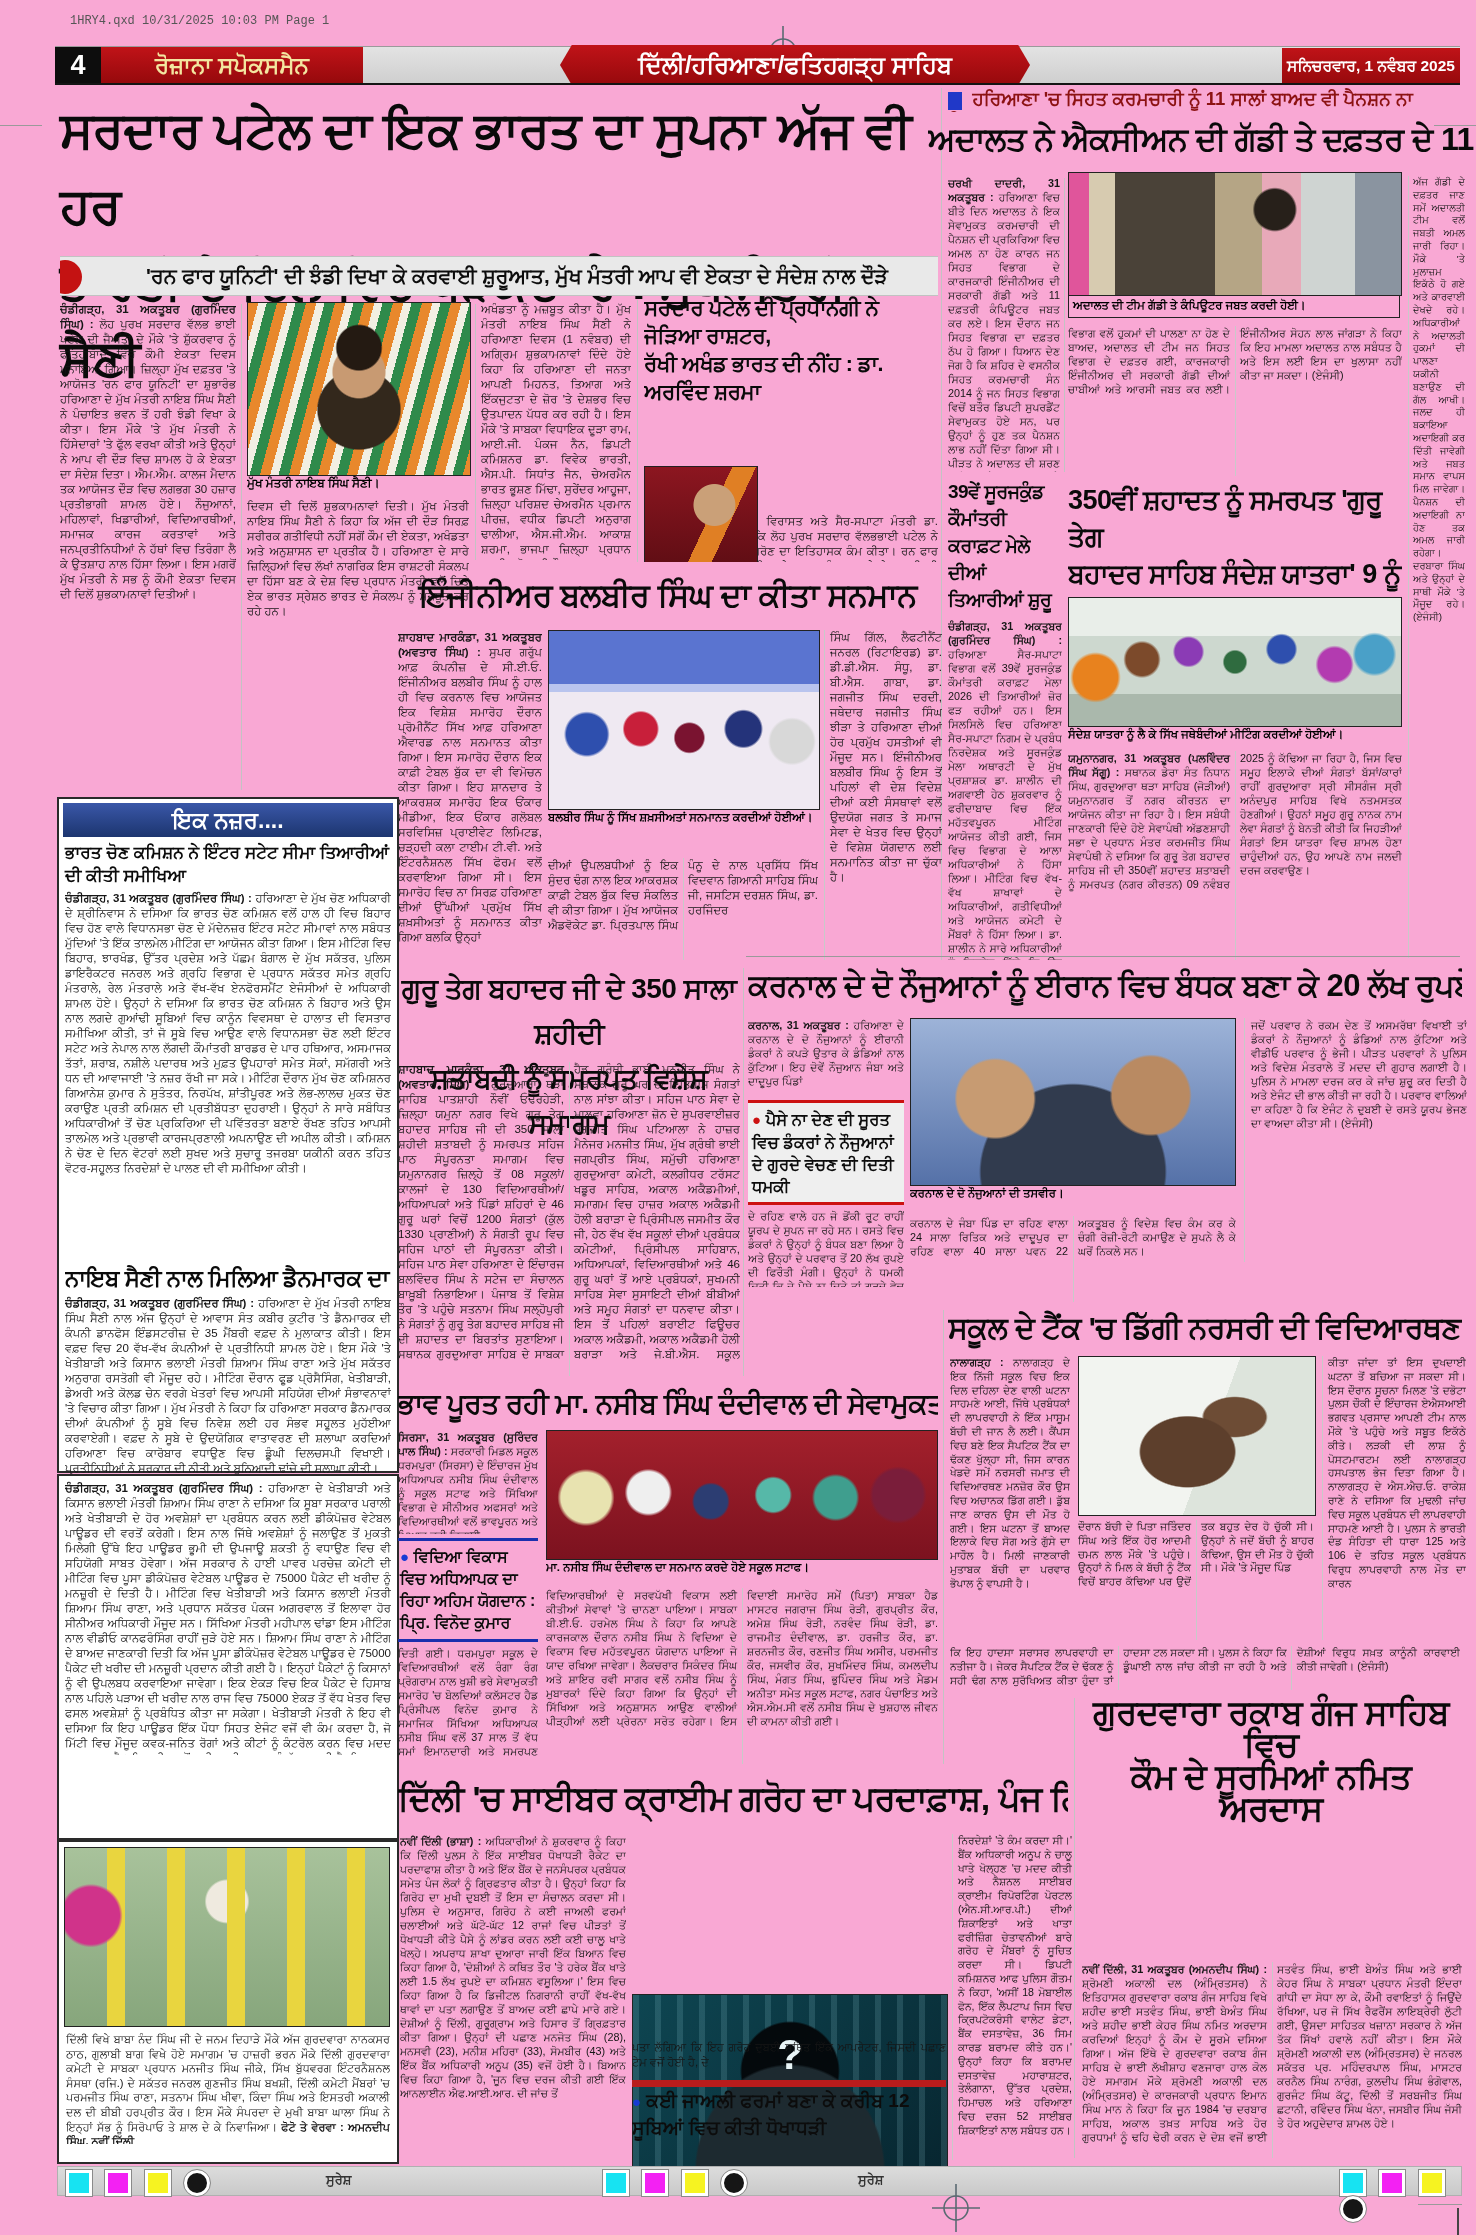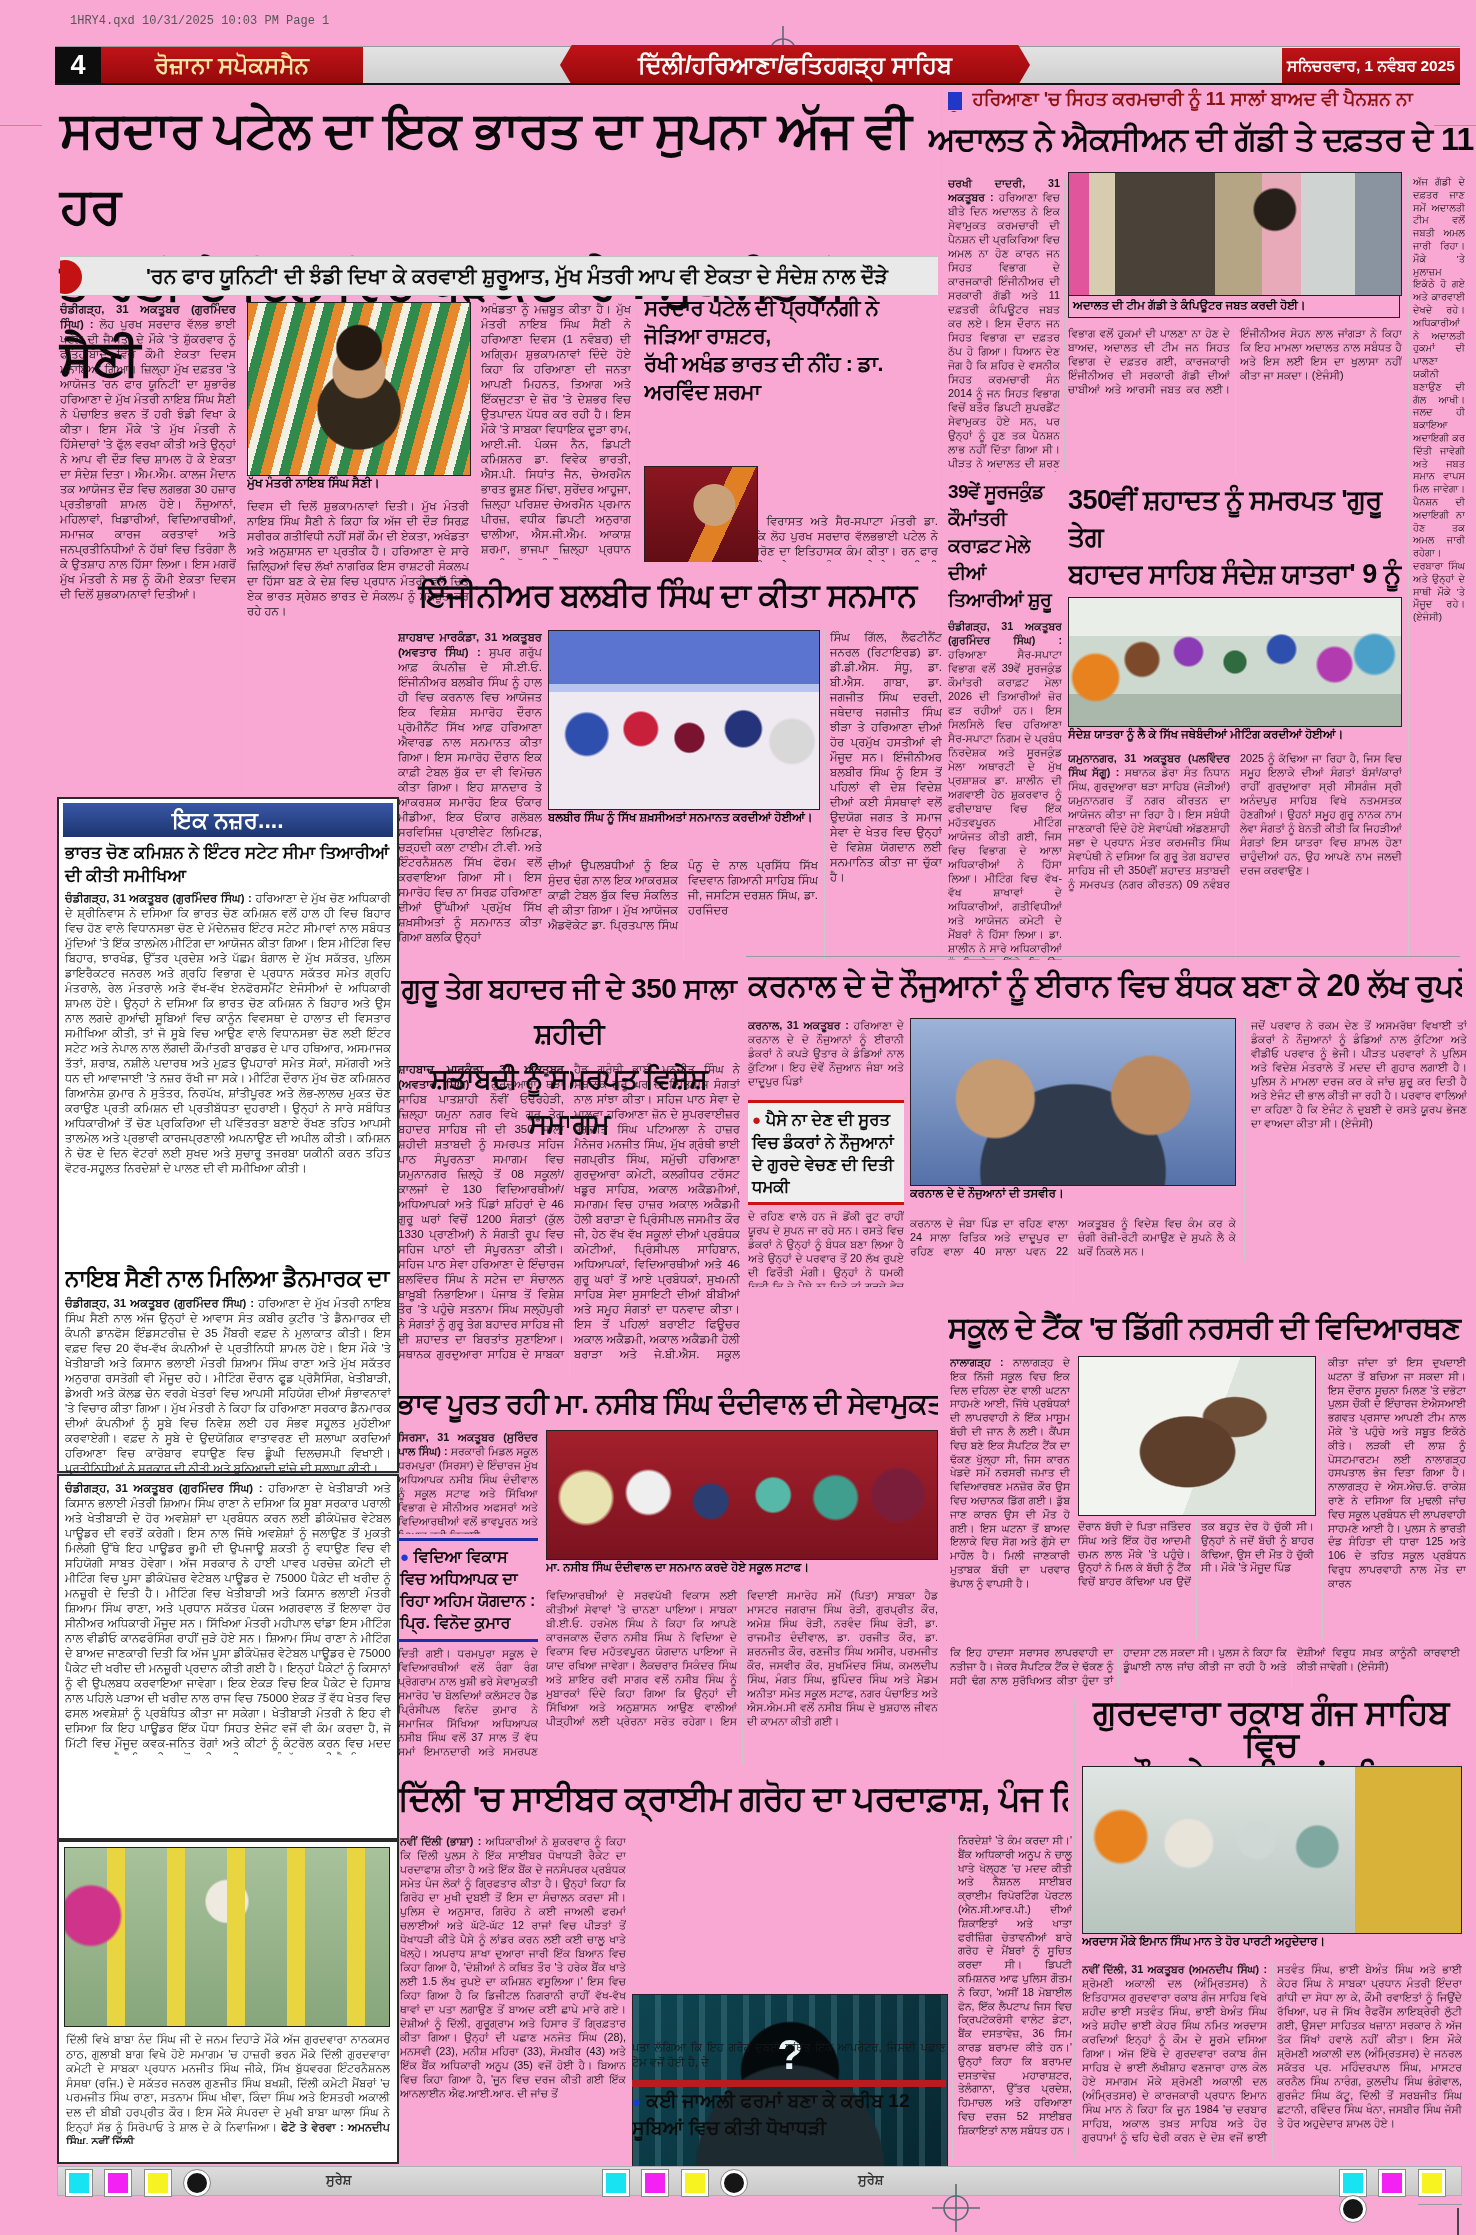--- a/index.html
+++ b/index.html
@@ -319,24 +319,20 @@
   <div class="abs bt" style="left:952px;top:1834px;width:114px;height:326px;border-left:1px solid #c9c9c9;padding-left:5px;font-size:10.6px;line-height:13.8px;">
     <span>ਨਿਰਦੇਸ਼ਾਂ 'ਤੇ ਕੰਮ ਕਰਦਾ ਸੀ।' ਬੈਂਕ ਅਧਿਕਾਰੀ ਅਨੂਪ ਨੇ ਚਾਲੂ ਖਾਤੇ ਖੋਲ੍ਹਣ 'ਚ ਮਦਦ ਕੀਤੀ ਅਤੇ ਨੈਸ਼ਨਲ ਸਾਈਬਰ ਕ੍ਰਾਈਮ ਰਿਪੋਰਟਿੰਗ ਪੋਰਟਲ</span>
     <span>(ਐਨ.ਸੀ.ਆਰ.ਪੀ.) ਦੀਆਂ ਸ਼ਿਕਾਇਤਾਂ ਅਤੇ ਖਾਤਾ ਫਰੀਜ਼ਿੰਗ ਚੇਤਾਵਨੀਆਂ ਬਾਰੇ ਗਰੋਹ ਦੇ ਮੈਂਬਰਾਂ ਨੂੰ ਸੂਚਿਤ ਕਰਦਾ ਸੀ। ਡਿਪਟੀ ਕਮਿਸ਼ਨਰ ਆਫ ਪੁਲਿਸ ਗੌਤਮ ਨੇ ਕਿਹਾ, 'ਅਸੀਂ 18 ਮੋਬਾਈਲ ਫੋਨ, ਇੱਕ ਲੈਪਟਾਪ ਜਿਸ ਵਿਚ ਕ੍ਰਿਪਟੋਕਰੰਸੀ ਵਾਲੇਟ ਡੇਟਾ, ਬੈਂਕ ਦਸਤਾਵੇਜ਼, 36 ਸਿਮ ਕਾਰਡ ਬਰਾਮਦ ਕੀਤੇ ਹਨ।' ਉਨ੍ਹਾਂ ਕਿਹਾ ਕਿ ਬਰਾਮਦ ਦਸਤਾਵੇਜ਼ ਮਹਾਰਾਸ਼ਟਰ, ਤੇਲੰਗਾਨਾ, ਉੱਤਰ ਪ੍ਰਦੇਸ਼, ਹਿਮਾਚਲ ਅਤੇ ਹਰਿਆਣਾ ਵਿਚ ਦਰਜ 52 ਸਾਈਬਰ ਸ਼ਿਕਾਇਤਾਂ ਨਾਲ ਸਬੰਧਤ ਹਨ।</span>
   </div>
 
   <div class="abs vr" style="left:1074px;top:1698px;height:460px;"></div>
   <div class="abs hl" style="left:1080px;top:1696px;width:382px;height:64px;font-size:34px;line-height:32px;text-align:center;">
     <div>ਗੁਰਦਵਾਰਾ ਰਕਾਬ ਗੰਜ ਸਾਹਿਬ ਵਿਚ</div>
     <div>ਕੌਮ ਦੇ ਸੂਰਮਿਆਂ ਨਮਿਤ ਅਰਦਾਸ</div>
   </div>
-  <div class="abs" style="left:1082px;top:1766px;width:380px;height:192px;">
-    <div class="photo ph-ardas" style="width:378px;height:166px;"></div>
-    <div class="cap" style="width:378px;height:20px;font-size:11.5px;">ਅਰਦਾਸ ਮੌਕੇ ਇਮਾਨ ਸਿੰਘ ਮਾਨ ਤੇ ਹੋਰ ਪਾਰਟੀ ਅਹੁਦੇਦਾਰ।</div>
-  </div>
   <div class="abs bt cols2" style="left:1082px;top:1962px;width:380px;height:196px;font-size:10.8px;line-height:14px;">
     <span class="dl">ਨਵੀਂ ਦਿੱਲੀ, 31 ਅਕਤੂਬਰ (ਅਮਨਦੀਪ ਸਿੰਘ) :</span>
     <span>ਸ਼੍ਰੋਮਣੀ ਅਕਾਲੀ ਦਲ (ਅੰਮ੍ਰਿਤਸਰ) ਨੇ ਇਤਿਹਾਸਕ ਗੁਰਦਵਾਰਾ ਰਕਾਬ ਗੰਜ ਸਾਹਿਬ ਵਿਖੇ ਸ਼ਹੀਦ ਭਾਈ ਸਤਵੰਤ ਸਿੰਘ, ਭਾਈ ਬੇਅੰਤ ਸਿੰਘ ਅਤੇ ਸ਼ਹੀਦ ਭਾਈ ਕੇਹਰ ਸਿੰਘ ਨਮਿਤ ਅਰਦਾਸ ਕਰਦਿਆਂ ਇਨ੍ਹਾਂ ਨੂੰ ਕੌਮ ਦੇ ਸੂਰਮੇ ਦਸਿਆ ਗਿਆ। ਅੱਜ ਇੱਥੇ ਦੇ ਗੁਰਦਵਾਰਾ ਰਕਾਬ ਗੰਜ ਸਾਹਿਬ ਦੇ ਭਾਈ ਲੱਖੀਸ਼ਾਹ ਵਣਜਾਰਾ ਹਾਲ ਕੋਲ ਹੋਏ ਸਮਾਗਮ ਮੌਕੇ ਸ਼੍ਰੋਮਣੀ ਅਕਾਲੀ ਦਲ (ਅੰਮ੍ਰਿਤਸਰ) ਦੇ ਕਾਰਜਕਾਰੀ ਪ੍ਰਧਾਨ ਇਮਾਨ ਸਿੰਘ ਮਾਨ ਨੇ ਕਿਹਾ ਕਿ ਜੂਨ 1984 'ਚ ਦਰਬਾਰ ਸਾਹਿਬ, ਅਕਾਲ ਤਖ਼ਤ ਸਾਹਿਬ ਅਤੇ ਹੋਰ ਗੁਰਧਾਮਾਂ ਨੂੰ ਢਹਿ ਢੇਰੀ ਕਰਨ ਦੇ ਦੋਸ਼ ਵਜੋਂ ਭਾਈ ਸਤਵੰਤ ਸਿੰਘ, ਭਾਈ ਬੇਅੰਤ ਸਿੰਘ ਅਤੇ ਭਾਈ ਕੇਹਰ ਸਿੰਘ ਨੇ ਸਾਬਕਾ ਪ੍ਰਧਾਨ ਮੰਤਰੀ ਇੰਦਰਾ ਗਾਂਧੀ ਦਾ ਸੋਧਾ ਲਾ ਕੇ, ਕੌਮੀ ਰਵਾਇਤਾਂ ਨੂੰ ਜਿਉਂਦੇ ਰੱਖਿਆ, ਪਰ ਜੋ ਸਿੱਖ ਰੈਫਰੈਂਸ ਲਾਇਬ੍ਰੇਰੀ ਲੁੱਟੀ ਗਈ, ਉਸਦਾ ਸਾਹਿਤਕ ਖਜ਼ਾਨਾ ਸਰਕਾਰ ਨੇ ਅੱਜ ਤੱਕ ਸਿੱਖਾਂ ਹਵਾਲੇ ਨਹੀਂ ਕੀਤਾ। ਇਸ ਮੌਕੇ ਸ਼੍ਰੋਮਣੀ ਅਕਾਲੀ ਦਲ (ਅੰਮ੍ਰਿਤਸਰ) ਦੇ ਜਨਰਲ ਸਕੱਤਰ ਪ੍ਰ. ਮਹਿੰਦਰਪਾਲ ਸਿੰਘ, ਮਾਸਟਰ ਕਰਨੈਲ ਸਿੰਘ ਨਾਰੰਗ, ਕੁਲਦੀਪ ਸਿੰਘ ਭੰਗੋਵਾਲ, ਗੁਰਜੰਟ ਸਿੰਘ ਕੱਟੂ, ਦਿੱਲੀ ਤੋਂ ਸਰਬਜੀਤ ਸਿੰਘ ਛਟਾਨੀ, ਰਵਿੰਦਰ ਸਿੰਘ ਖੰਨਾ, ਜਸਬੀਰ ਸਿੰਘ ਜੱਸੀ ਤੇ ਹੋਰ ਅਹੁਦੇਦਾਰ ਸ਼ਾਮਲ ਹੋਏ।</span>
   </div>
 
   <div class="abs regbar" style="left:57px;top:2166px;width:1403px;height:28px;">
     <div class="abs" style="left:8px;top:3px;">
       <span class="sq" style="background:#17e3f2;"></span>
       <span class="sq" style="background:#f321f3;"></span>
       <span class="sq" style="background:#f6f321;"></span>

